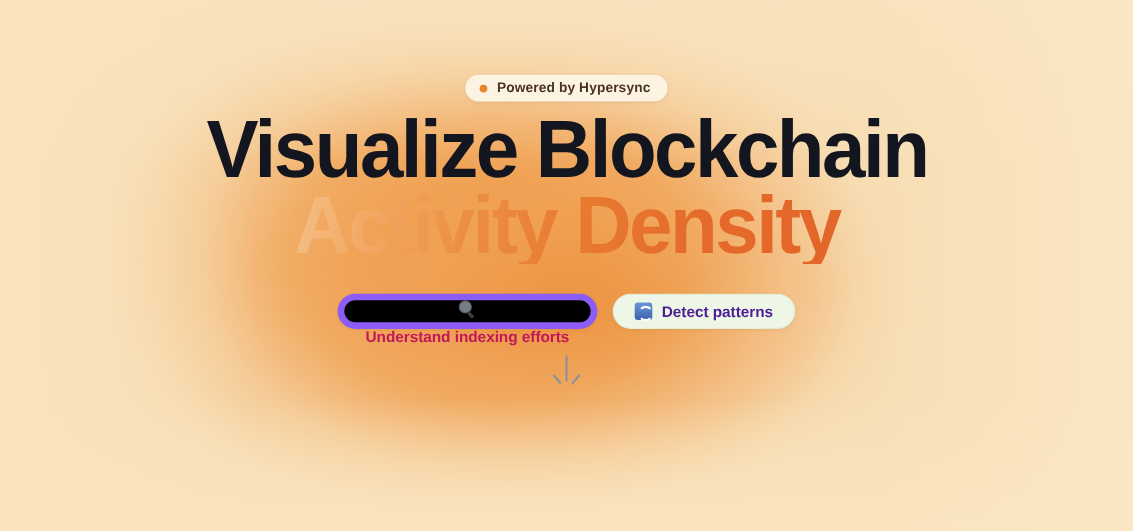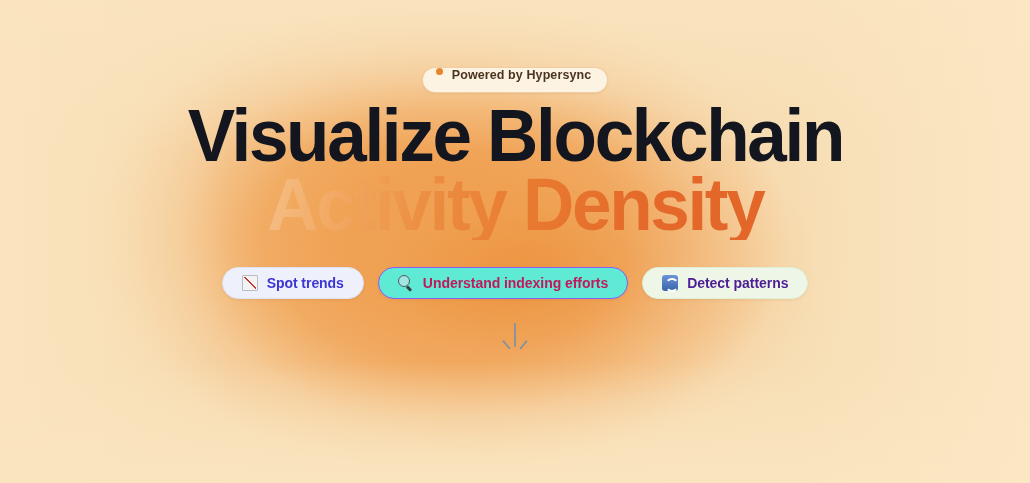--- a/index.html
+++ b/index.html
@@ -80,21 +80,21 @@
     width:1030px; height:483px;
     display:flex;
     flex-direction:column;
     align-items:center;
   }
 
   
   .badge {
     margin-top:67px;
     display:inline-flex;
-    align-items:flex-start;
+    align-items:center;
     gap:9px;
     height:26px;
     padding:0 16px 0 13px;
     border-radius:13px;
     background:#fdf3e2;
     border:1px solid rgba(224,160,92,0.45);
     box-shadow:0 1px 2px rgba(150,95,35,0.10);
   }
   .badge-dot {
     width:7px; height:7px;
@@ -310,26 +310,22 @@
     </div>
 
     <h1 class="headline">
       <span class="line1">Visualize Blockchain</span>
       <span class="line2">Activity Density</span>
     </h1>
 
 
     <div class="pill-row">
 
-      <div class="pill" style="color:#3b35d4;background:#eef0fb;border:1px solid #dfe2f6;">
-        <span class="pill-emoji emo-chart"></span>
-        <span class="pill-label">Spot trends</span>
-      </div>
-
-      <div class="pill" style="color:#c2185b;background:#5eead4;border:1px solid #8b5cf6;">
+
+      <div class="pill" style="color:#c2185b;background:#000000;border:6px solid #8b5cf6;flex-direction:column;">
         <span class="pill-emoji emo-search"></span>
         <span class="pill-label">Understand indexing efforts</span>
       </div>
 
 
       <div class="pill" style="color:#4c1d95;background:#eef7e7;border:1px solid #e0efd6;">
         <span class="pill-emoji emo-sync"></span>
         <span class="pill-label">Detect patterns</span>
       </div>
 

